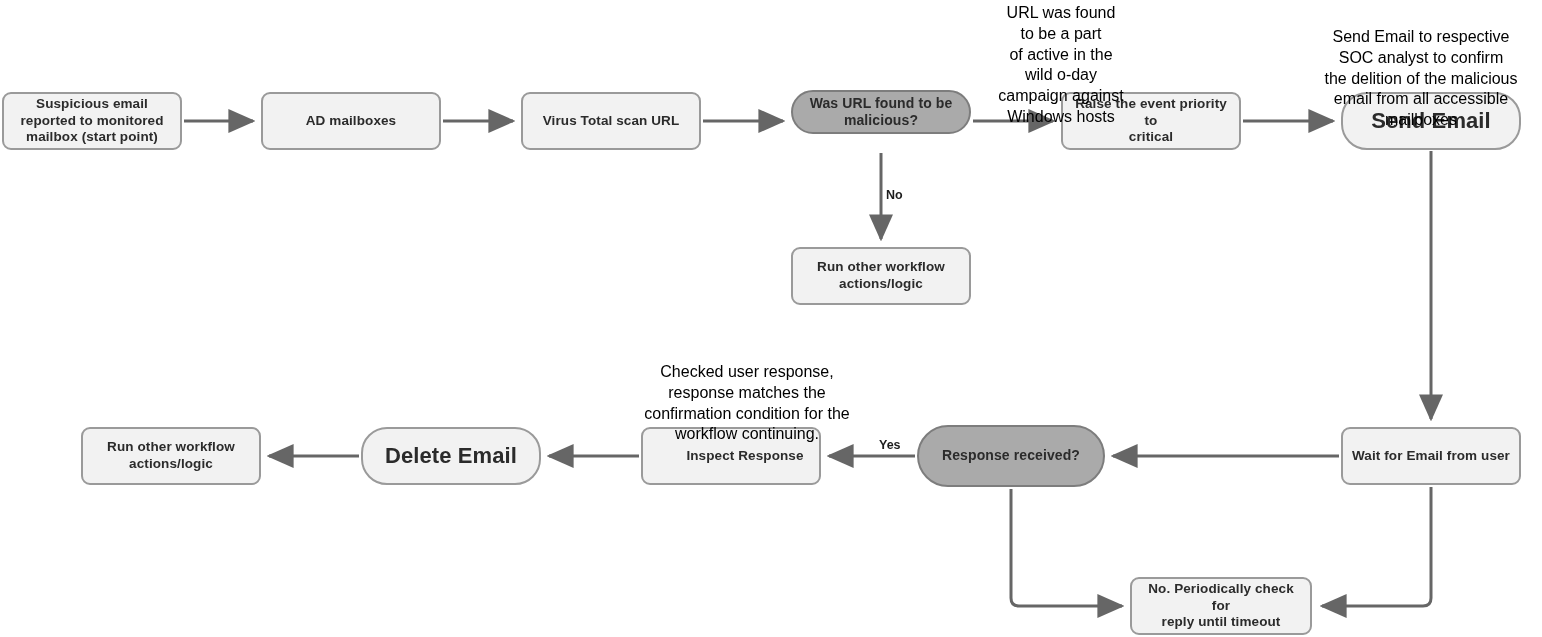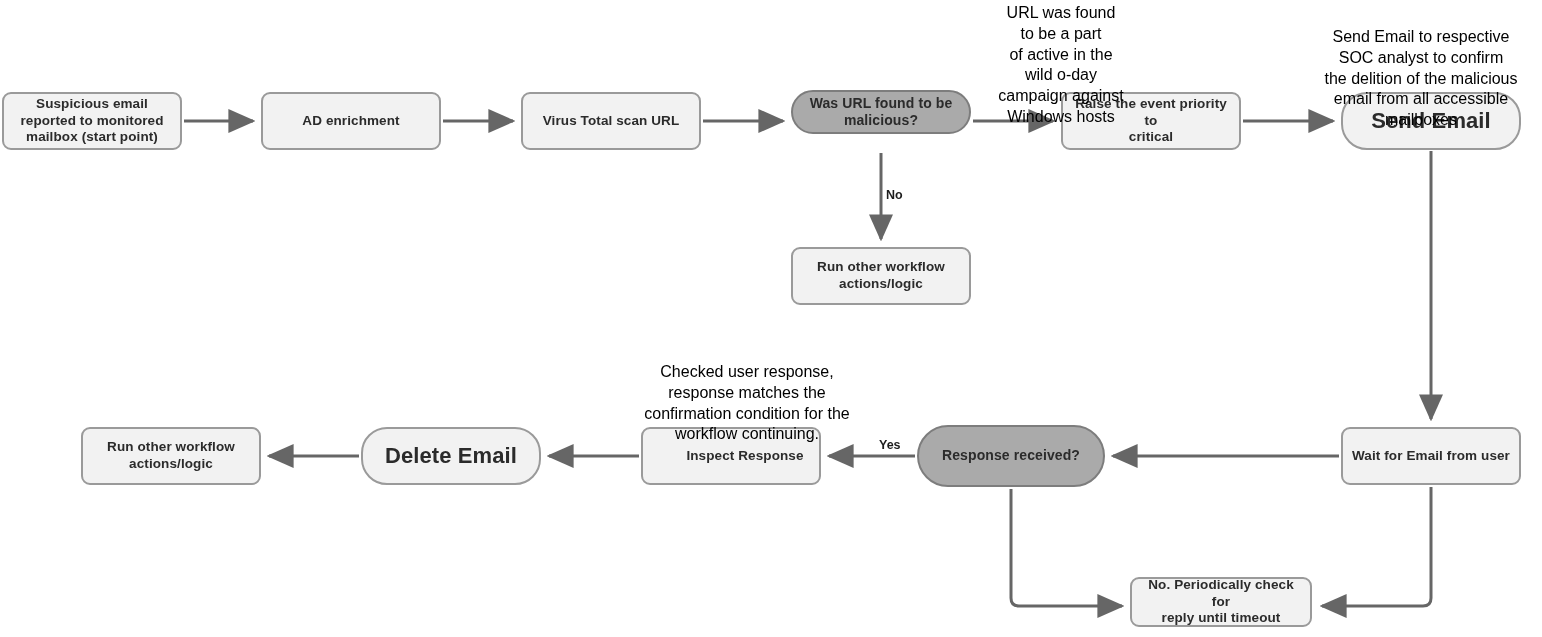--- a/index.html
+++ b/index.html
@@ -107,21 +107,21 @@
 
     <path d="M1011,489 L1011,598 Q1011,606 1019,606 L1122,606" fill="none" stroke="#666666" stroke-width="3" marker-end="url(#arrowhead)"></path>
 
     <path d="M1431,487 L1431,598 Q1431,606 1423,606 L1322,606" fill="none" stroke="#666666" stroke-width="3" marker-end="url(#arrowhead)"></path>
   </svg>
 
   <div class="node process" style="left: 2px; top: 92px; width: 180px; height: 58px; white-space: pre-line; text-align: center;">Suspicious email
 reported to monitored
 mailbox (start point)</div>
 
-  <div class="node process" style="left: 261px; top: 92px; width: 180px; height: 58px; white-space: pre-line;">AD enrichment</div>
+  <div class="node process" style="left: 261px; top: 92px; width: 180px; height: 58px; white-space: pre-line;">AD mailboxes</div>
 
   <div class="node process" style="left: 521px; top: 92px; width: 180px; height: 58px; white-space: pre-line;">Virus Total scan URL</div>
 
   <div class="node decision" style="left: 791px; top: 90px; width: 180px; height: 44px; white-space: pre-line;">Was URL found to be
 malicious?</div>
 
   <div class="node process" style="left: 1061px; top: 92px; width: 180px; height: 58px; white-space: pre-line;">Raise the event priority to
 critical</div>
 
   <div class="node big" style="left: 1341px; top: 92px; width: 180px; height: 58px; white-space: pre-line;">Send Email</div>
@@ -133,21 +133,21 @@
 actions/logic</div>
 
   <div class="node big" style="left: 361px; top: 427px; width: 180px; height: 58px; white-space: pre-line;">Delete Email</div>
 
   <div class="node process" style="left: 641px; top: 427px; width: 180px; height: 58px; white-space: pre-line; padding-left: 36px;">Inspect Response</div>
 
   <div class="node decision" style="left: 917px; top: 425px; width: 188px; height: 62px; white-space: pre-line;">Response received?</div>
 
   <div class="node process" style="left: 1341px; top: 427px; width: 180px; height: 58px; white-space: pre-line;">Wait for Email from user</div>
 
-  <div class="node process" style="left: 1130px; top: 577px; width: 182px; height: 50px; white-space: pre-line;">No. Periodically check for
+  <div class="node process" style="left: 1130px; top: 577px; width: 182px; height: 58px; white-space: pre-line;">No. Periodically check for
 reply until timeout</div>
 
   <div class="edge-label" style="left: 886px; top: 187px; white-space: pre-line;">No</div>
 
   <div class="edge-label" style="left: 879px; top: 437px; white-space: pre-line;">Yes</div>
 
   <div class="note" style="left: 951px; top: 3px; width: 220px; white-space: pre-line;">URL was found
 to be a part
 of active in the
 wild o-day

